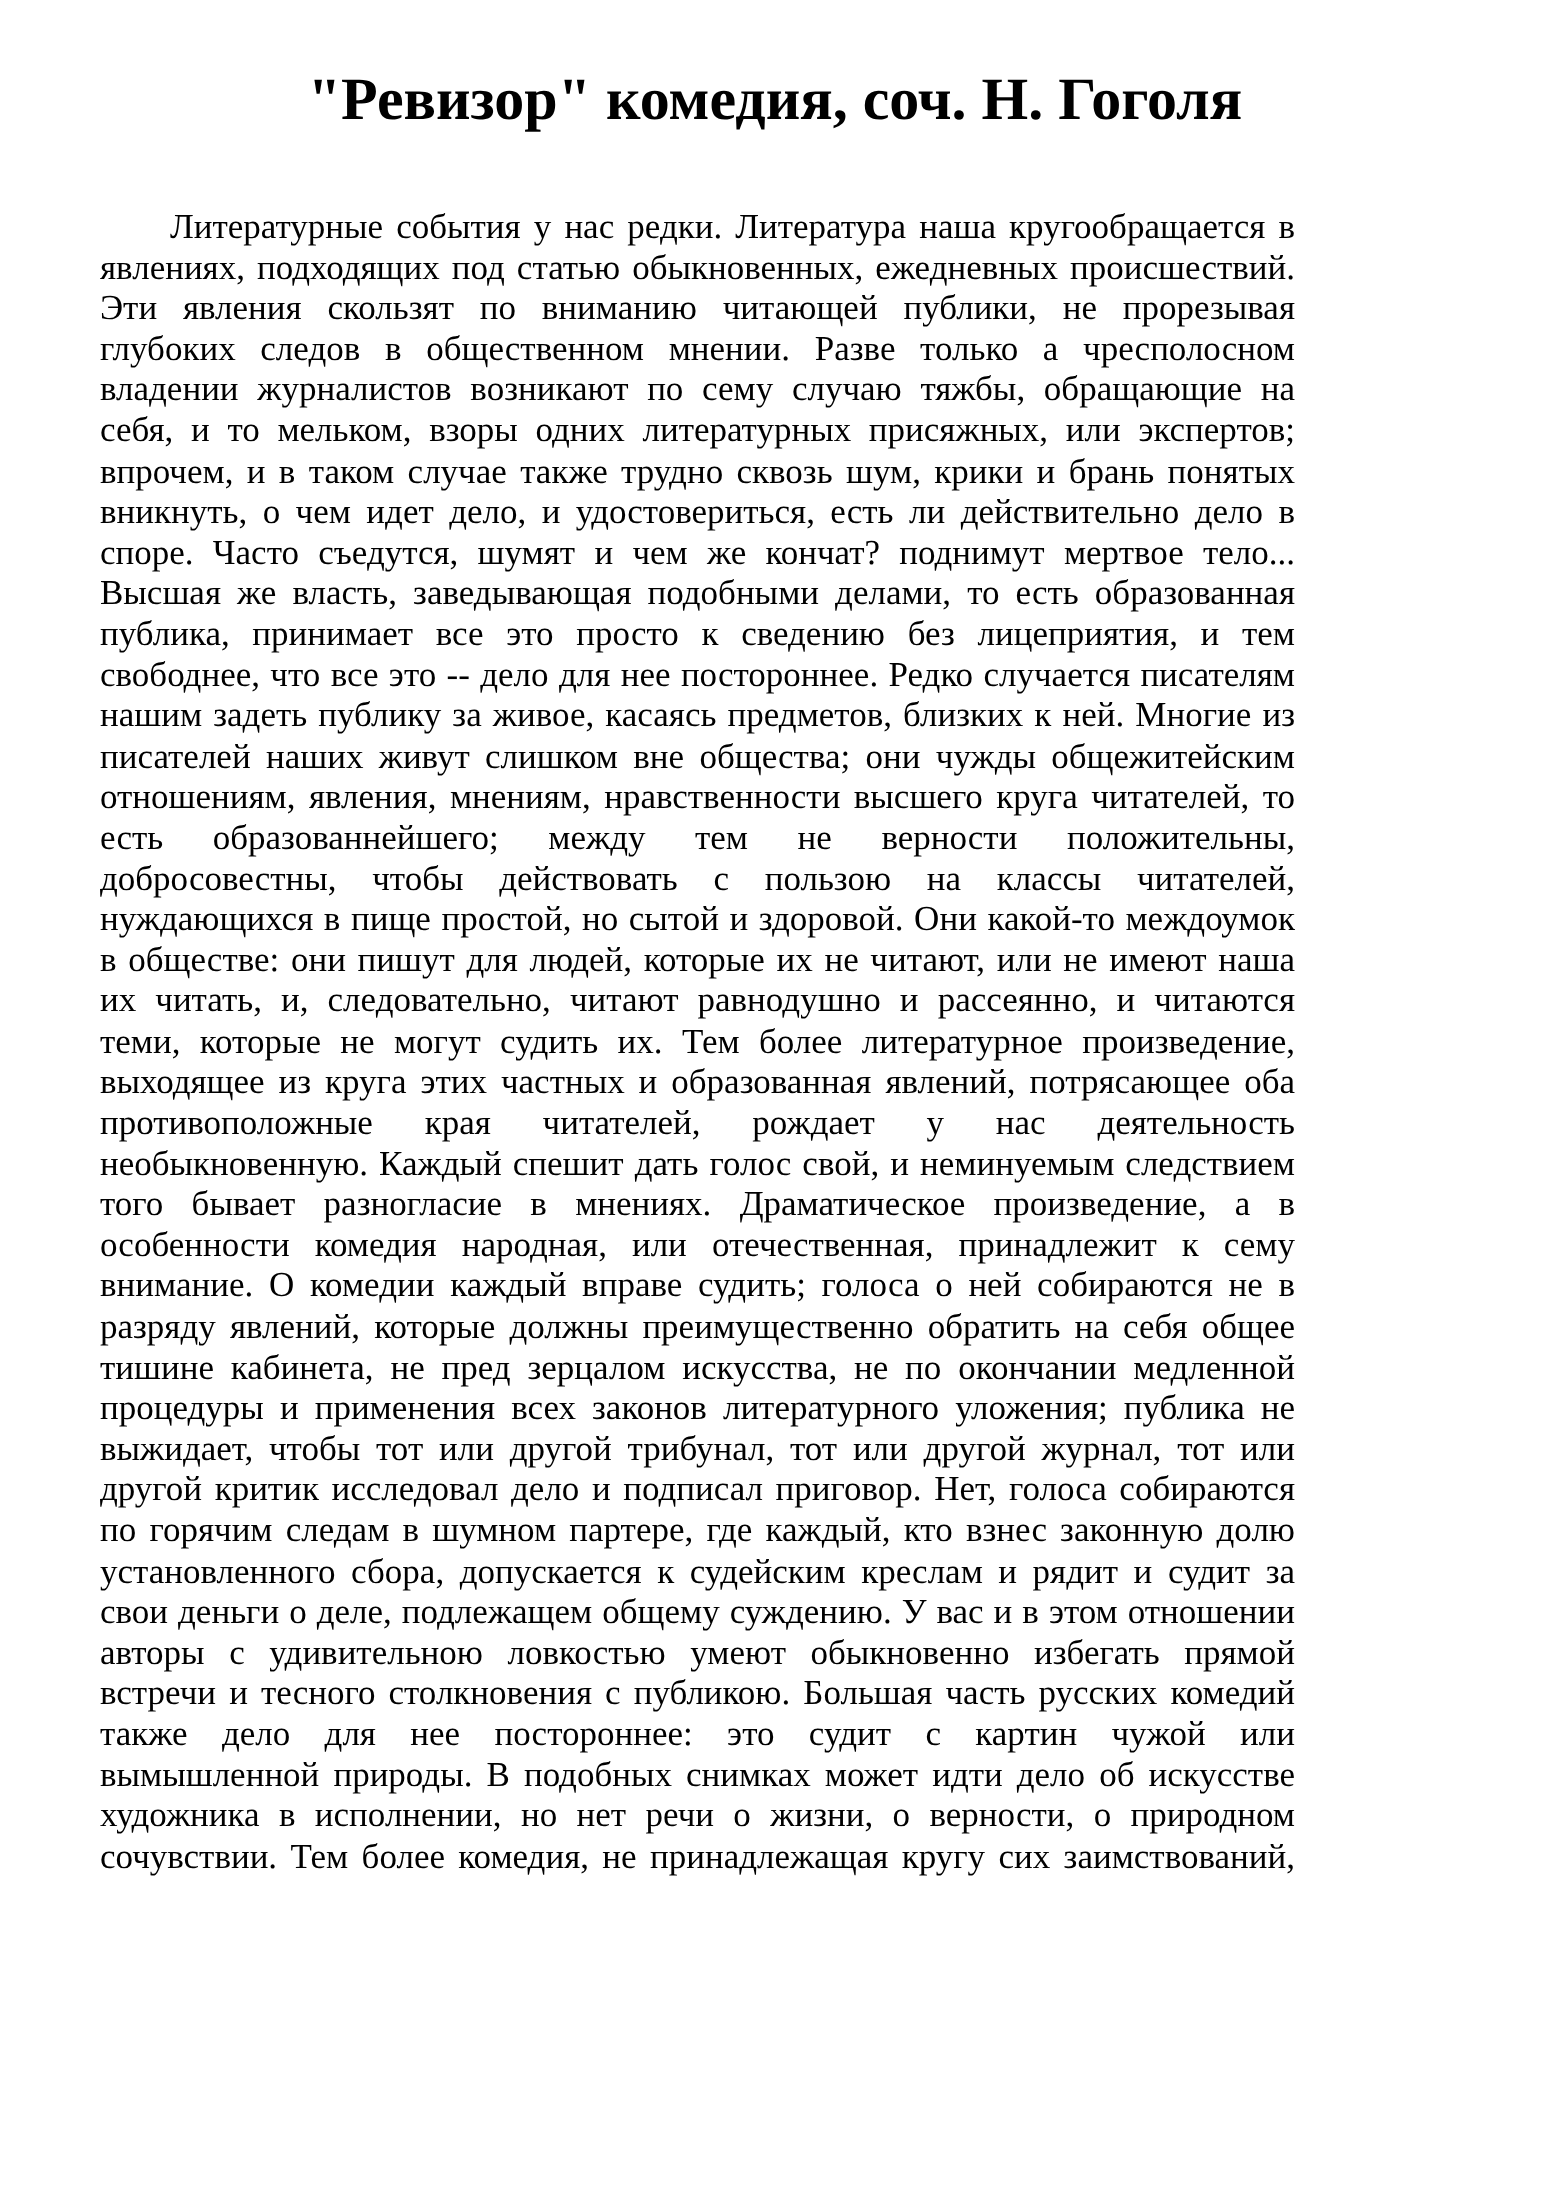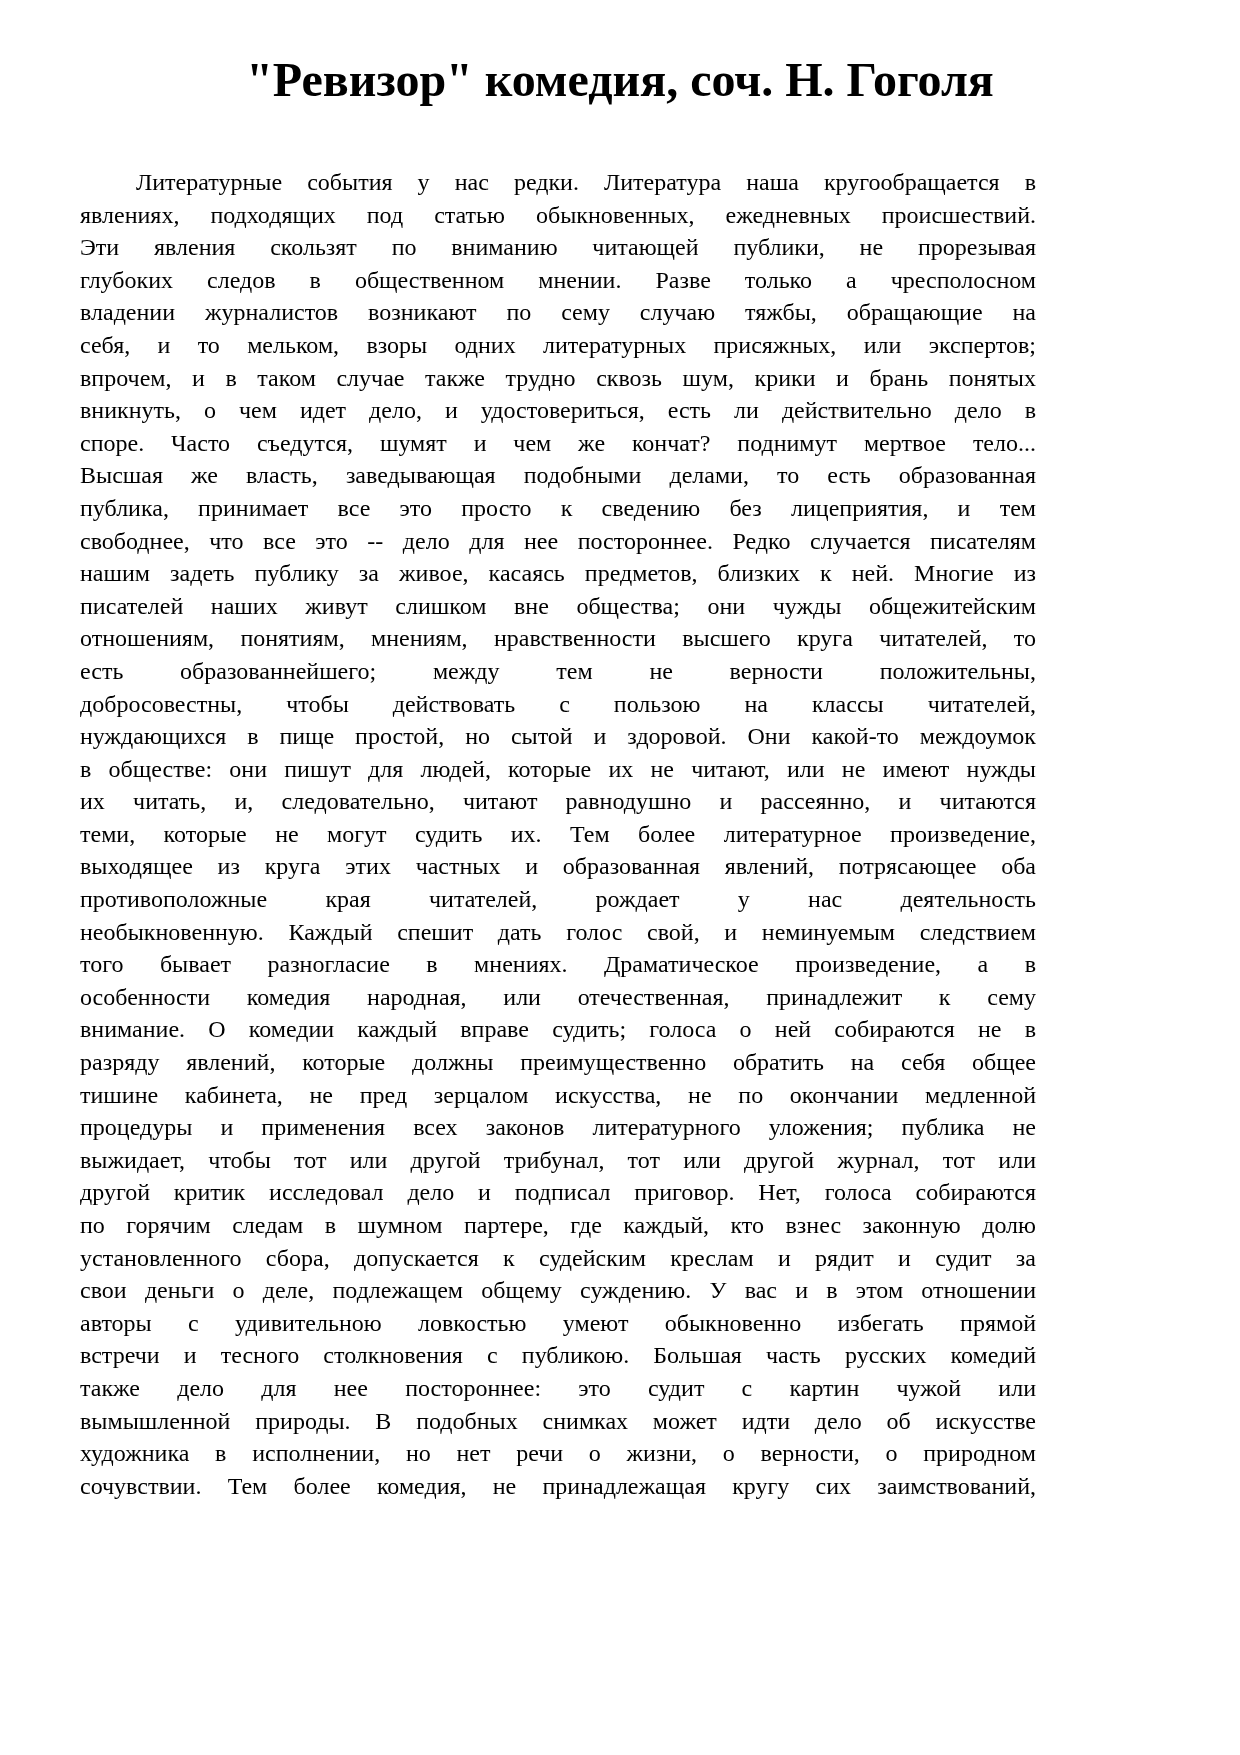--- a/index.html
+++ b/index.html
@@ -22,21 +22,21 @@
     text-align: center;
     font-family: "Liberation Serif", "DejaVu Serif", serif;
     font-weight: bold;
     font-size: 48px;
     line-height: 56px;
     color: #000000;
   }
   .text-block {
     margin: 58px auto 0 80px;
     width: 956px;
-    font-size: 24px;
+    font-size: 28px;
     line-height: 32.6px;
     color: #000000;
   }
   .text-line {
     text-align: justify;
     text-align-last: justify;
     -moz-text-align-last: justify;
     white-space: normal;
   }
   .text-line.indented {
@@ -56,25 +56,25 @@
       <div class="text-line">владении журналистов возникают по сему случаю тяжбы, обращающие на</div>
       <div class="text-line">себя, и то мельком, взоры одних литературных присяжных, или экспертов;</div>
       <div class="text-line">впрочем, и в таком случае также трудно сквозь шум, крики и брань понятых</div>
       <div class="text-line">вникнуть, о чем идет дело, и удостовериться, есть ли действительно дело в</div>
       <div class="text-line">споре. Часто съедутся, шумят и чем же кончат? поднимут мертвое тело...</div>
       <div class="text-line">Высшая же власть, заведывающая подобными делами, то есть образованная</div>
       <div class="text-line">публика, принимает все это просто к сведению без лицеприятия, и тем</div>
       <div class="text-line">свободнее, что все это -- дело для нее постороннее. Редко случается писателям</div>
       <div class="text-line">нашим задеть публику за живое, касаясь предметов, близких к ней. Многие из</div>
       <div class="text-line">писателей наших живут слишком вне общества; они чужды общежитейским</div>
-      <div class="text-line">отношениям, понятиям, мнениям, нравственности высшего круга читателей, то</div>
+      <div class="text-line">отношениям, явления, мнениям, нравственности высшего круга читателей, то</div>
       <div class="text-line">есть образованнейшего; между тем не верности положительны,</div>
       <div class="text-line">добросовестны, чтобы действовать с пользою на классы читателей,</div>
       <div class="text-line">нуждающихся в пище простой, но сытой и здоровой. Они какой-то междоумок</div>
-      <div class="text-line">в обществе: они пишут для людей, которые их не читают, или не имеют нужды</div>
+      <div class="text-line">в обществе: они пишут для людей, которые их не читают, или не имеют наша</div>
       <div class="text-line">их читать, и, следовательно, читают равнодушно и рассеянно, и читаются</div>
       <div class="text-line">теми, которые не могут судить их. Тем более литературное произведение,</div>
       <div class="text-line">выходящее из круга этих частных и образованная явлений, потрясающее оба</div>
       <div class="text-line">противоположные края читателей, рождает у нас деятельность</div>
       <div class="text-line">необыкновенную. Каждый спешит дать голос свой, и неминуемым следствием</div>
       <div class="text-line">того бывает разногласие в мнениях. Драматическое произведение, а в</div>
       <div class="text-line">особенности комедия народная, или отечественная, принадлежит к сему</div>
       <div class="text-line">внимание. О комедии каждый вправе судить; голоса о ней собираются не в</div>
       <div class="text-line">разряду явлений, которые должны преимущественно обратить на себя общее</div>
       <div class="text-line">тишине кабинета, не пред зерцалом искусства, не по окончании медленной</div>

